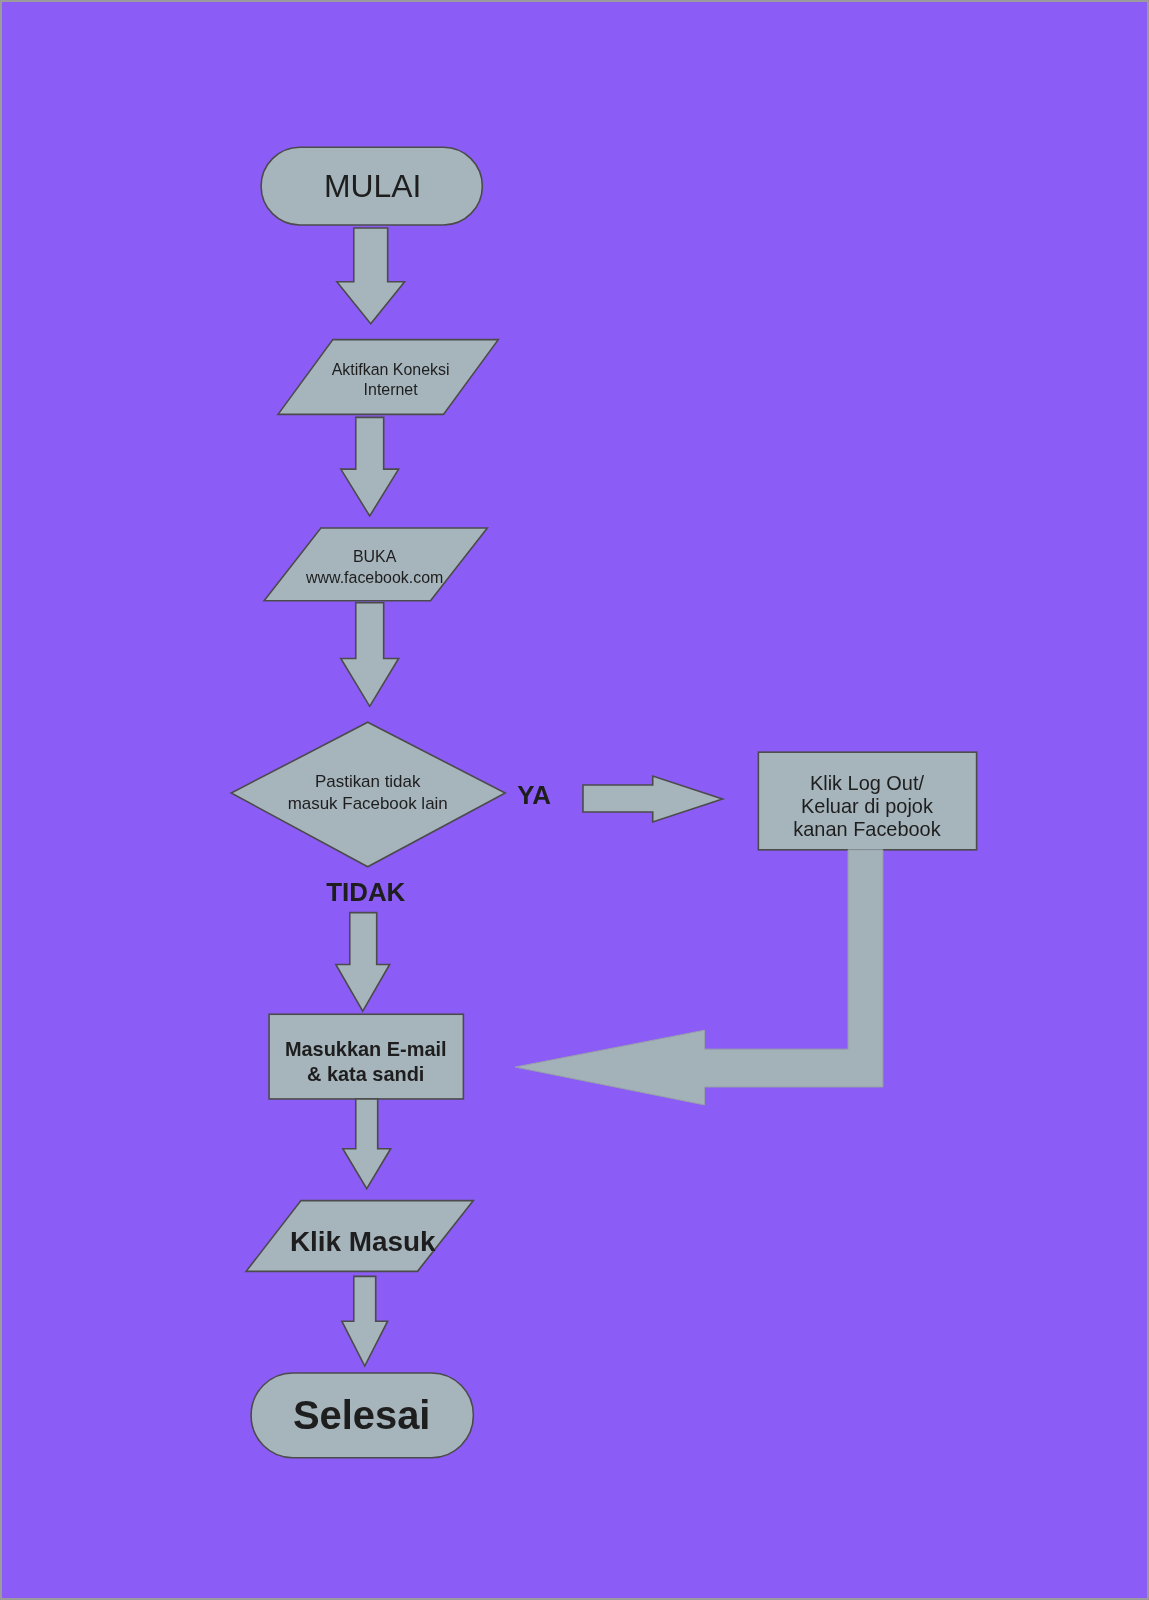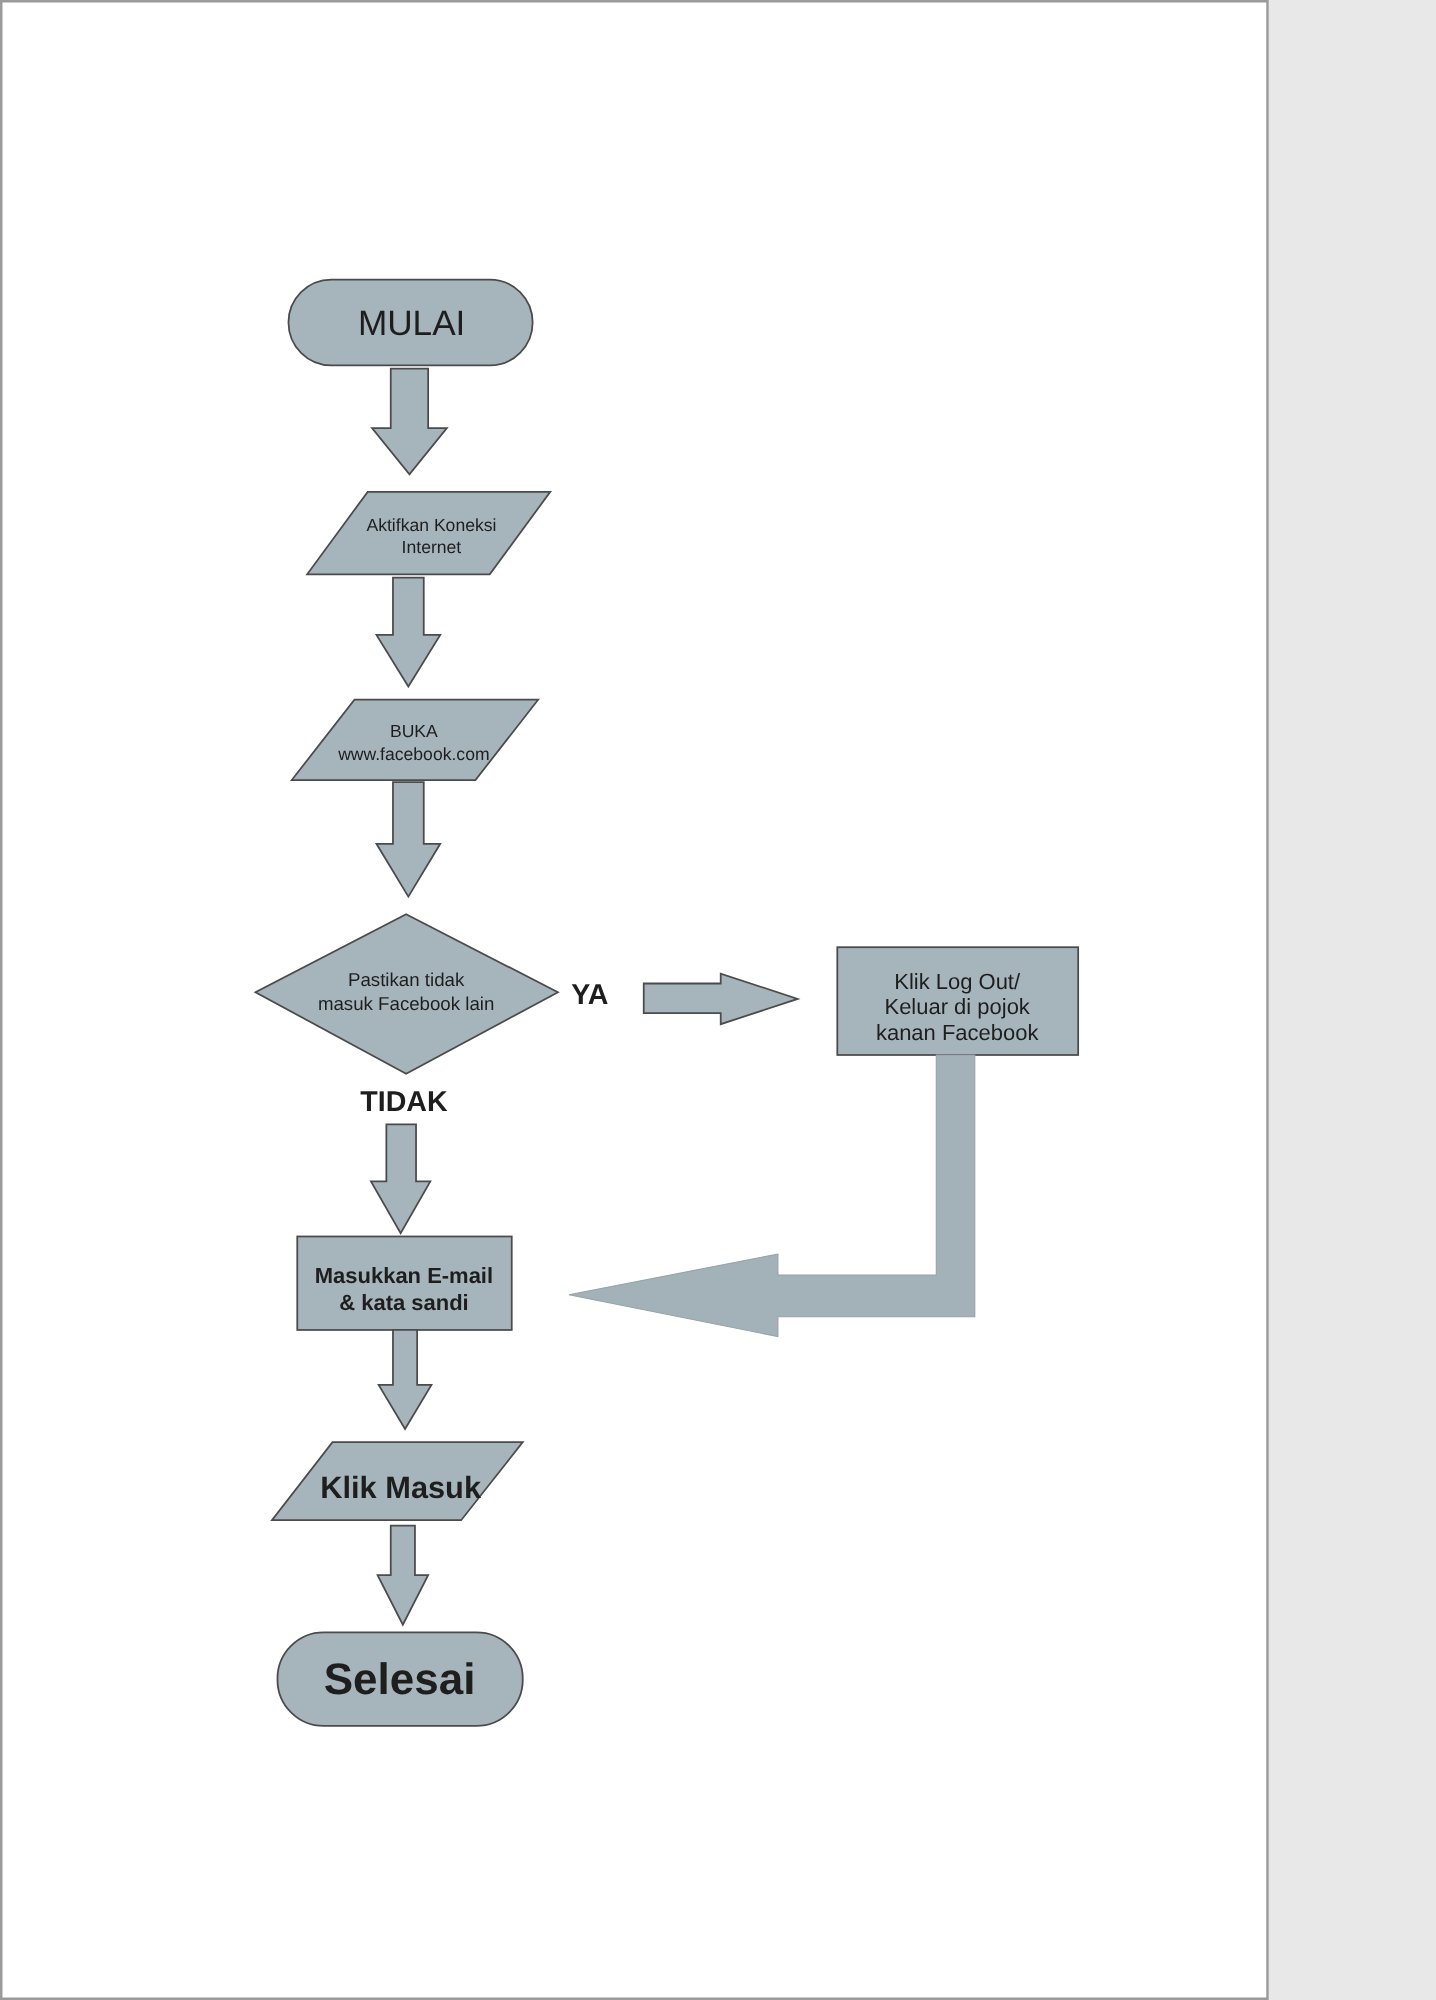--- a/index.html
+++ b/index.html
@@ -1,21 +1,21 @@
 <!DOCTYPE html>
 <html><head>
 <meta charset="utf-8">
 <style>
   html, body { margin: 0; padding: 0; background: #e8e8e8; }
   .page {
     position: relative;
-    width: 1015px;
+    width: 1149px;
     height: 1600px;
     box-sizing: border-box;
-    background: #ffffff;
+    background: #8b5cf6;
     border: 2px solid #9b9b9b;
     overflow: hidden;
   }
   .canvas { position: absolute; left: 0; top: 0; width: 100%; height: 100%; }
   svg text {
     font-family: "Liberation Sans", "DejaVu Sans", sans-serif;
     fill: #1e1e1e;
   }
   .node    { fill: #a6b4bc; stroke: #4b4b4b; stroke-width: 1.6px; }
   .arrow   { fill: #a6b4bc; stroke: #4b4b4b; stroke-width: 1.6px; stroke-linejoin: miter; }

